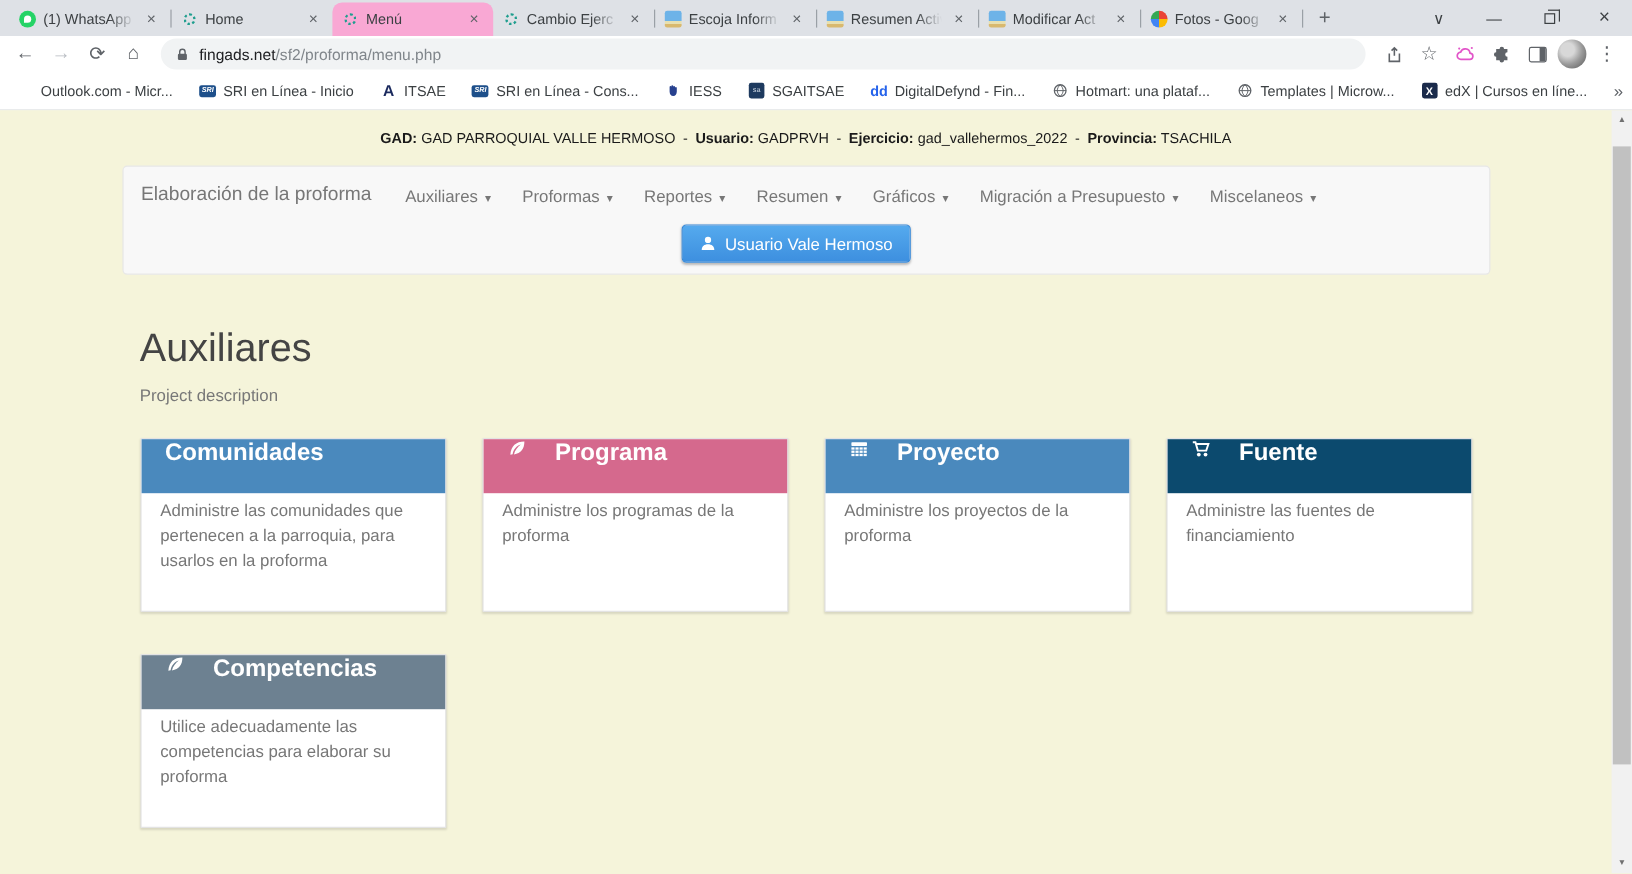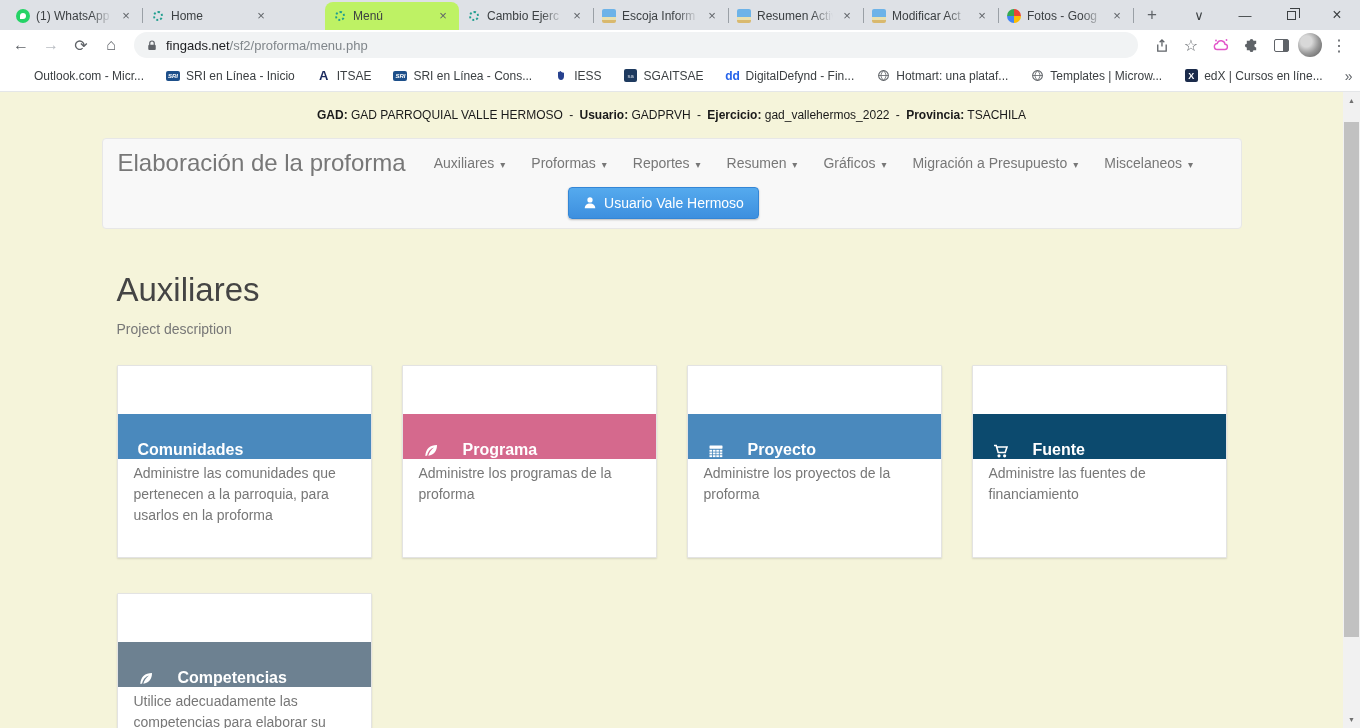--- a/index.html
+++ b/index.html
@@ -2,21 +2,21 @@
 <html><head>
 <meta charset="utf-8">
 <style>
   * { box-sizing: border-box; margin: 0; padding: 0; }
   html,body { width:1360px; height:728px; overflow:hidden; }
   body { font-family: "Liberation Sans", sans-serif; background:#f5f4da; }
 
   
   .tabstrip { height:30px; background:#dee1e6; display:flex; align-items:flex-end; padding-left:8px; }
   .tab { width:134px; height:28px; display:flex; align-items:center; gap:6px; padding:0 8px; border-radius:8px 8px 0 0; color:#3c4043; font-size:12px; position:relative; flex:none; cursor:default; }
-  .tab.active { background:#bef264;margin-left:48px; }
+  .tab.active { background:#f9a8d4; }
   .tab-title { flex:1; overflow:hidden; white-space:nowrap; -webkit-mask-image:linear-gradient(90deg,#000 72%,transparent); mask-image:linear-gradient(90deg,#000 72%,transparent); }
   .tab-close { font-size:13px; color:#5f6368; width:16px; height:16px; line-height:15px; text-align:center; border-radius:50%; flex:none; }
   .tab-sep { width:1px; height:15px; background:#9aa0a6; margin-bottom:7px; flex:none; }
   .fav { width:14px; height:14px; flex:none; display:inline-block; position:relative; }
   .fav-whatsapp { background:#25d366; border-radius:50%; }
   .fav-whatsapp::after { content:""; position:absolute; left:4px; top:4px; width:6px; height:6px; background:#fff; border-radius:50% 50% 50% 0; }
   .fav-flower { width:10px; height:10px; margin:2px; border:2px dotted #1f9e8e; border-radius:50%; }
   .fav-landscape { border-radius:2px; background:linear-gradient(#6db3e8 0 58%, #e8e0b0 58% 78%, #d9b96e 78%); }
   .fav-photos { border-radius:50%; background:conic-gradient(#ea4335 0 90deg, #fbbc04 90deg 180deg, #4285f4 180deg 270deg, #34a853 270deg 360deg); }
   .newtab-btn { width:28px; height:28px; margin:0 0 1px 4px; font-size:17px; color:#5f6368; text-align:center; line-height:27px; border-radius:50%; flex:none; }
@@ -51,33 +51,33 @@
   
   .webpage { position:relative; height:456px; background:#f5f4da; }
   .page-inner { margin-right:17px; }
   .info-bar { text-align:center; font-size:12px; color:#1a1a1a; padding:16px 0 10px; }
   .info-bar b { font-weight:bold; }
   .info-sep { margin:0 3px; }
 
   .container { width:1140px; margin:0 auto; }
   .navbar { background:#f8f8f8; border:1px solid #e7e7e7; border-radius:4px; margin-top:6px; padding-bottom:9px; }
   .nav-row1 { display:flex; align-items:center; height:48px; }
-  .brand { font-size:24px; color:#777; padding:0 15px; white-space:nowrap; }
+  .brand { font-size:16px; color:#777; padding:0 15px; white-space:nowrap; }
   .nav-items { display:flex; list-style:none; }
   .nav-item { font-size:14px; color:#777; padding:0 13px; white-space:nowrap; cursor:pointer; }
   .caret { font-size:10px; color:#777; margin-left:2px; }
   .nav-row2 { display:flex; justify-content:center; padding-right:16px; }
   .user-btn { display:flex; align-items:center; gap:7px; height:32px; padding:0 14px; font-size:14px; color:#fff; background:linear-gradient(#55aaee,#3d8fdf); border:1px solid #3486d6; border-radius:4px; box-shadow:0 1px 2px rgba(0,0,0,.25); cursor:pointer; }
 
   .page-title { font-size:33px; font-weight:500; color:#444; margin:42px 15px 0; }
   .page-subtitle { font-size:14px; color:#777; margin:12px 15px 0; }
 
   .cards { display:grid; grid-template-columns:repeat(4,255px); gap:35px 30px; margin:28px 15px 0; }
   .card { background:#fff; border:1px solid #e3e3e3; border-radius:1px; box-shadow:0 1px 2px rgba(0,0,0,.12); }
-  .card-head { height:45px; display:flex; align-items:flex-end; padding-left:20px; color:#fff; font-size:16px; font-weight:bold;margin-top:48px; }
+  .card-head { height:45px; display:flex; align-items:flex-start; padding-left:20px; color:#fff; font-size:20px; font-weight:bold; }
   .card-head .cicon { width:16px; height:16px; margin-right:24px; flex:none; }
   .card-head.c-blue { background:#4a89bd; }
   .card-head.c-pink { background:#d5698d; }
   .card-head.c-lblue { background:#0c4a6e; }
   .card-head.c-slate { background:#6d8191; }
   .card-body { padding:4px 16px; font-size:14px; line-height:1.5; color:#777; min-height:98px; }
 
   
   .scrollbar { position:absolute; top:0; right:0; width:17px; height:636px; background:#f1f1f1; }
   .sb-arrow { height:17px; display:flex; align-items:center; justify-content:center; font-size:7px; color:#707070; }

